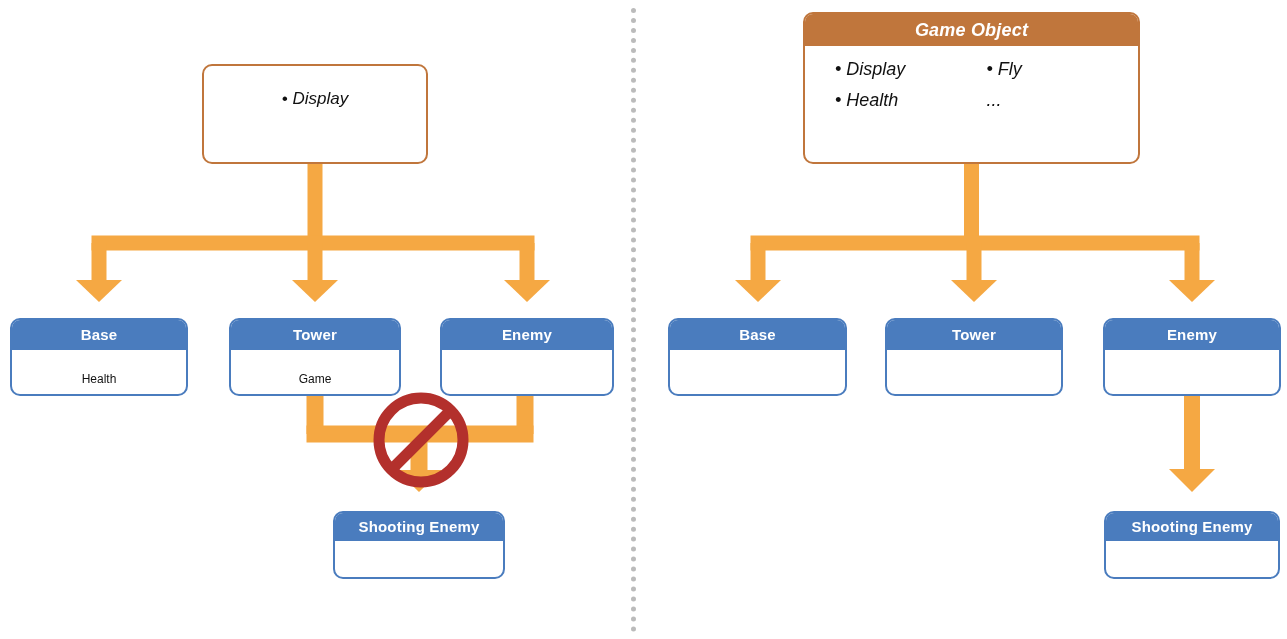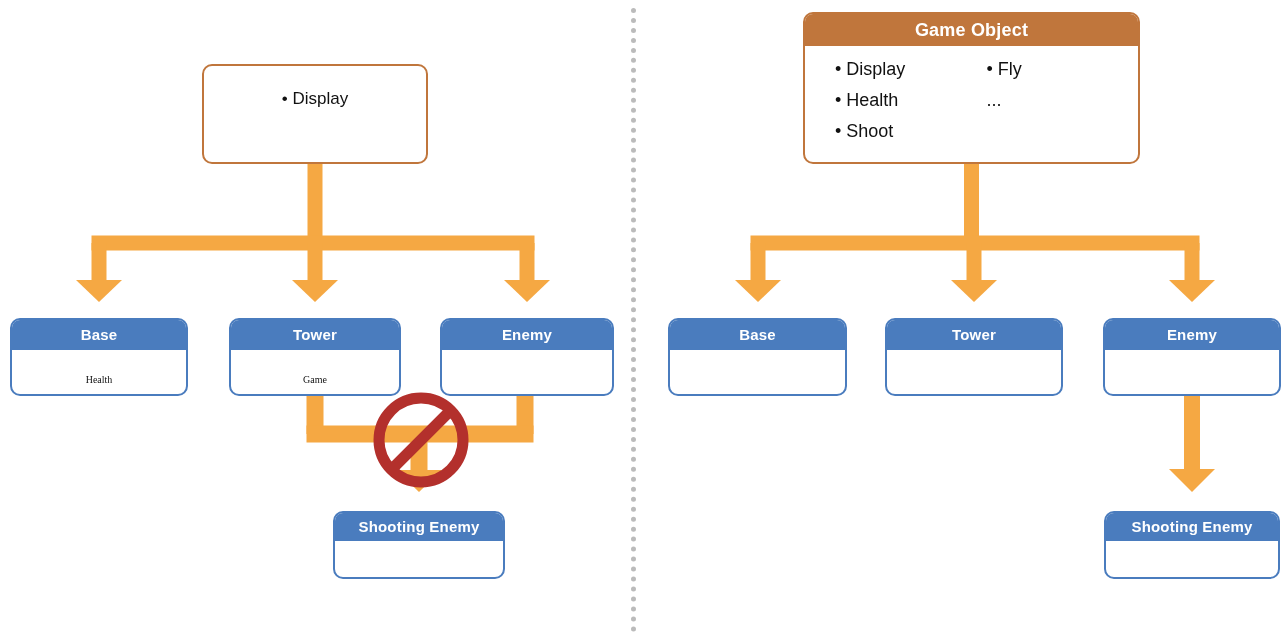--- a/index.html
+++ b/index.html
@@ -23,37 +23,37 @@
   .divider{
     position:absolute;left:631px;top:8px;height:624px;width:0;
     border-left:5px dotted var(--divider-gray);
     z-index:0;
   }
   .node{
     position:absolute;z-index:2;
     background:#fff;box-sizing:border-box;
     border-radius:10px;overflow:hidden;
   }
-  .node.orange{border:2px solid var(--orange-dark);}
+  .node.orange{border:2px solid var(--orange-dark);font-style:italic;}
   .node.blue{border:2px solid var(--blue);margin-top:16px;}
   .node .hdr{
     color:var(--header-text);font-weight:bold;text-align:center;
     letter-spacing:.2px;
   }
   .node.orange .hdr{background:var(--orange-dark);}
   .node.blue .hdr{background:var(--blue);}
   .hdr.big{height:32px;line-height:32px;font-size:18px;}
   .hdr.med{height:30px;line-height:30px;font-size:15px;}
   .hdr.sm{height:28px;line-height:28px;font-size:15px;}
   .node .body{
     color:var(--body-text);
     display:flex;align-items:center;justify-content:center;
   }
   .body.single-big{height:66px;font-size:17px;}
-  .body.single{height:58px;font-size:10px;font-family:Liberation Serif, serif;}
+  .body.single{height:58px;font-size:12px;}
   .body.cols{
     height:116px;align-items:flex-start;justify-content:flex-start;
     padding:8px 0 0 30px;font-size:18px;
   }
   .body.cols .col{width:168px;}
   .body.cols .col div{line-height:31px;}
   .body.empty{height:38px;}
 </style>
 </head>
 <body>
@@ -133,21 +133,20 @@
     <div class="hdr sm">Shooting Enemy</div>
     <div class="body empty"></div>
   </div>
 
   <div class="node orange" style="left:803px;top:12px;width:337px;height:152px">
     <div class="hdr big">Game Object</div>
     <div class="body cols">
       <div class="col">
         <div>• Display</div>
         <div>• Health</div>
-        <div>• Shoot</div>
       </div>
       <div class="col">
         <div>• Fly</div>
         <div>...</div>
       </div>
     </div>
   </div>
 
   <div class="node blue" style="left:668px;top:302px;width:179px;height:78px">
     <div class="hdr med">Base</div>

